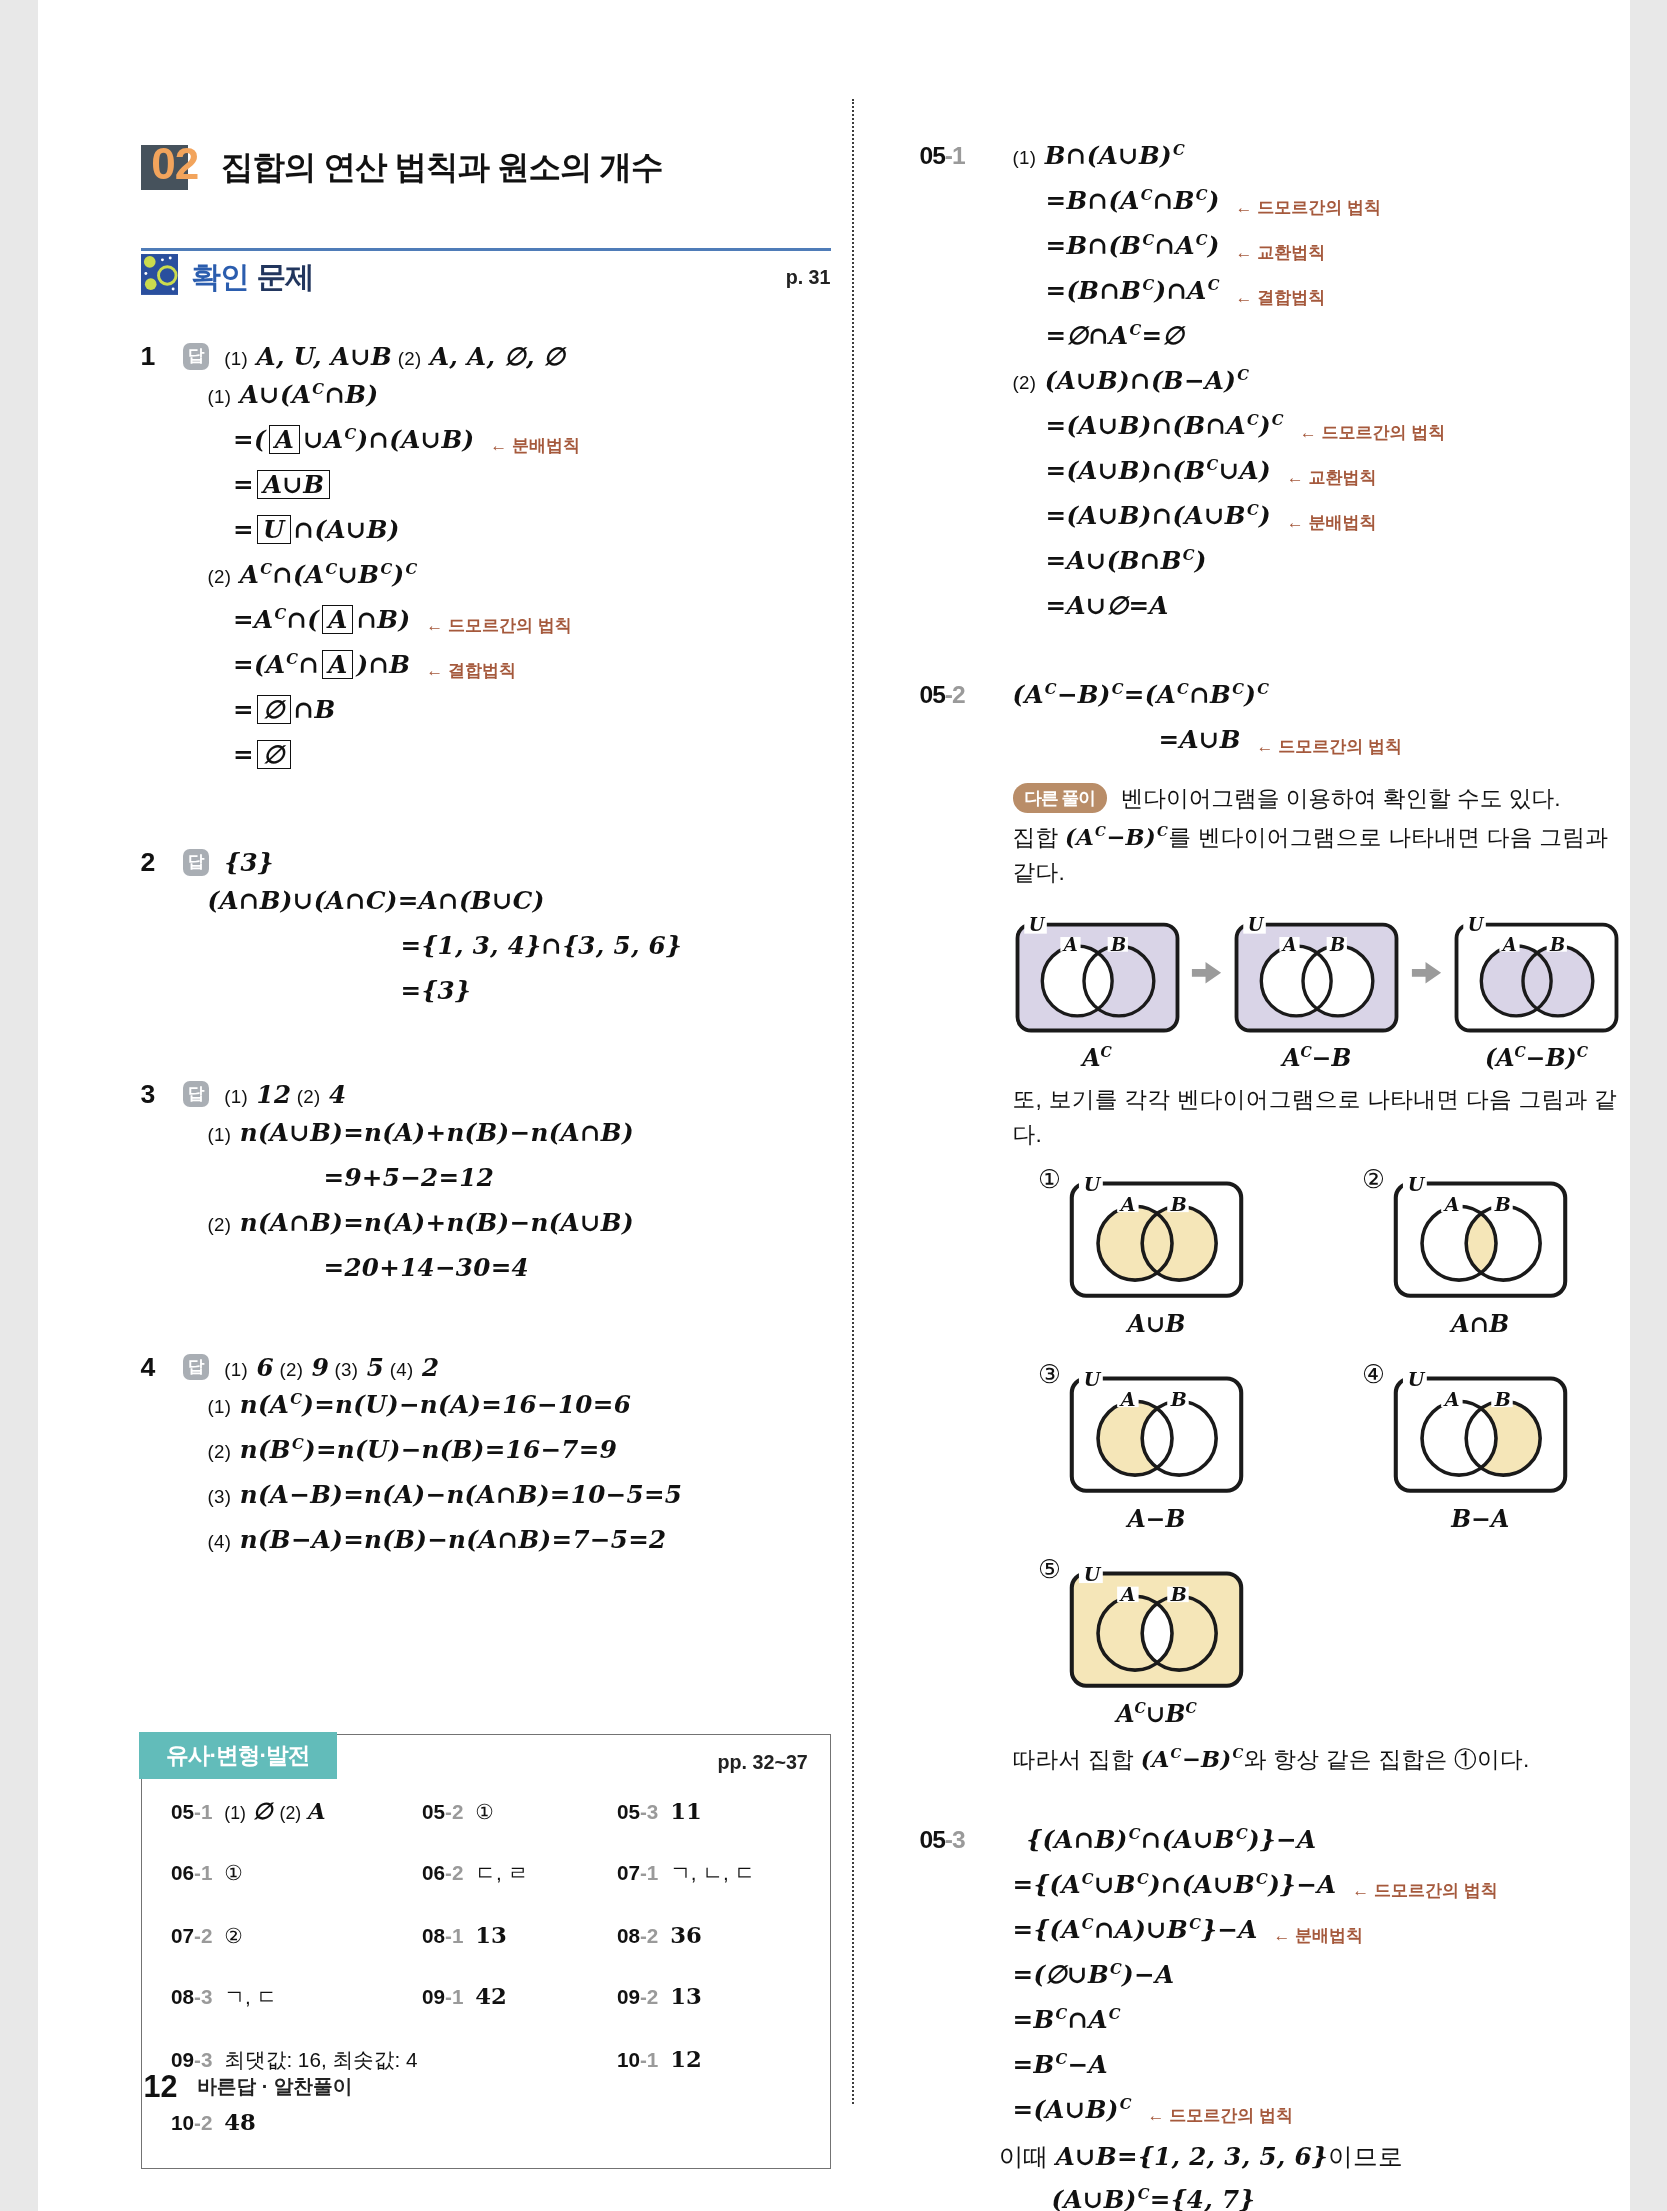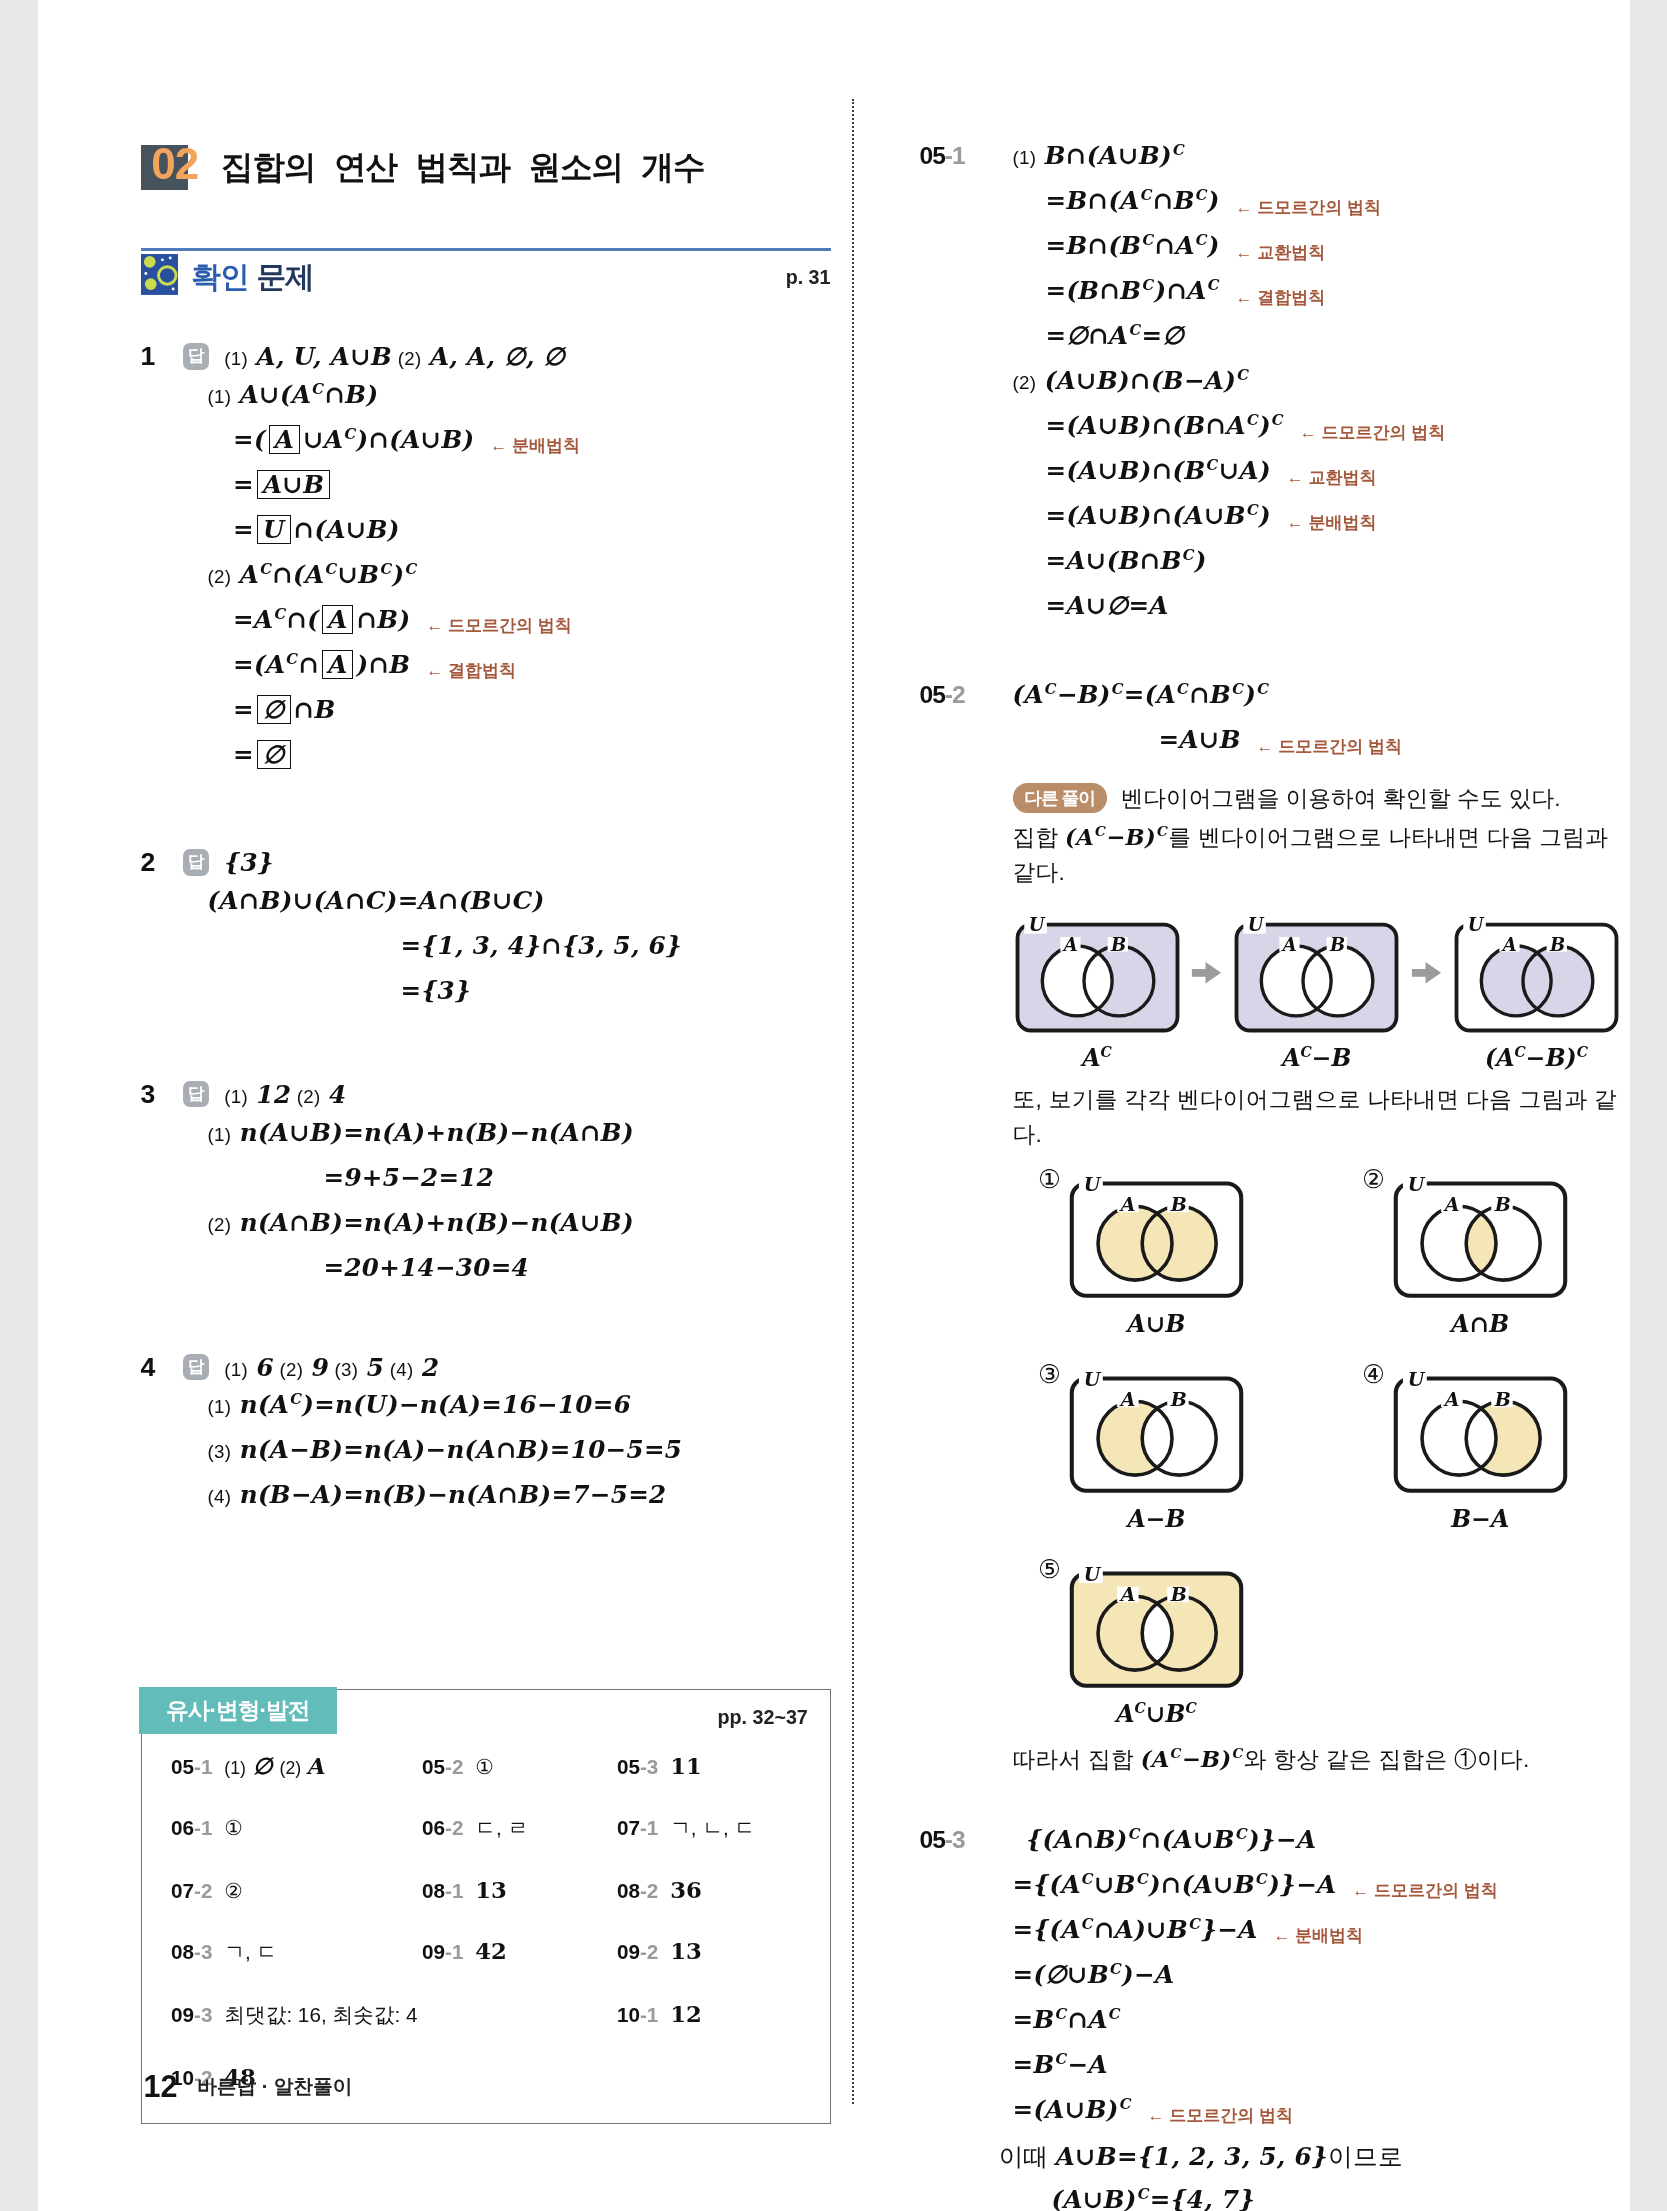--- a/index.html
+++ b/index.html
@@ -8,21 +8,21 @@
   .divider{position:absolute;left:814px;top:99px;height:2005px;border-left:2px dotted #3c3c3c;}
 
   
   .col-left{position:absolute;left:103px;top:140px;width:690px;}
   .col-right{position:absolute;left:882px;top:138px;width:701px;}
 
   
   .chapter{display:flex;align-items:center;gap:15.8px;height:55px;}
   .chapter-box{position:relative;width:47px;height:45px;background:#46525c;flex:none;}
   .chapter-no{position:absolute;left:10.8px;top:-5.9px;color:#f2a45c;font-size:44px;font-weight:800;letter-spacing:-1px;}
-  .chapter-title{font-size:32.5px;font-weight:800;letter-spacing:-1px;margin-left:17.7px;font-family:Liberation Mono, monospace;}
+  .chapter-title{font-size:32.5px;font-weight:800;letter-spacing:-1px;margin-left:17.7px;}
 
   
   .check-head{position:relative;margin-top:53px;border-top:3px solid #4f7cb8;display:flex;align-items:center;padding-top:5.9px;}
   .check-icon{width:37px;height:43px;margin-top:-7.9px;flex:none;}
   .check-t1{font-size:29.6px;font-weight:800;color:#2b5dae;margin-left:13.8px;letter-spacing:-1px;}
   .check-t2{font-size:29.6px;font-weight:800;color:#22365e;margin-left:7.9px;letter-spacing:-1px;}
   .check-ref{margin-left:auto;font-size:19.7px;font-weight:800;color:#222;}
 
   
   .eq{font-family:"DejaVu Serif","Liberation Serif",serif;font-style:italic;font-weight:700;font-size:24.6px;letter-spacing:0.3px;}
@@ -204,20 +204,23 @@
       <div class="prob-head">
         <span class="prob-no">4</span>
         <span class="ans-icon">답</span>
         <span class="eq"><span class="pn">(1) </span><span>6</span><span class="pn">   (2) </span><span>9</span><span class="pn">   (3) </span><span>5</span><span class="pn">   (4) </span><span>2</span></span>
       </div>
       <div class="prob-body">
         <div class="eq-line">
             <span class="eq"><span class="pn">(1) </span><span>n(A</span><span class="sup">C</span><span>)=n(U)−n(A)=16−10=6</span></span>
           </div>
         <div class="eq-line">
+            <span class="eq"><span class="pn">(2) </span><span>n(B</span><span class="sup">C</span><span>)=n(U)−n(B)=16−7=9</span></span>
+          </div>
+        <div class="eq-line">
             <span class="eq"><span class="pn">(3) </span><span>n(A−B)=n(A)−n(A∩B)=10−5=5</span></span>
           </div>
         <div class="eq-line">
             <span class="eq"><span class="pn">(4) </span><span>n(B−A)=n(B)−n(A∩B)=7−5=2</span></span>
           </div>
       </div>
     </div>
 
     <div class="ansbox">
       <div class="ansbox-tab">유사·변형·발전</div>

